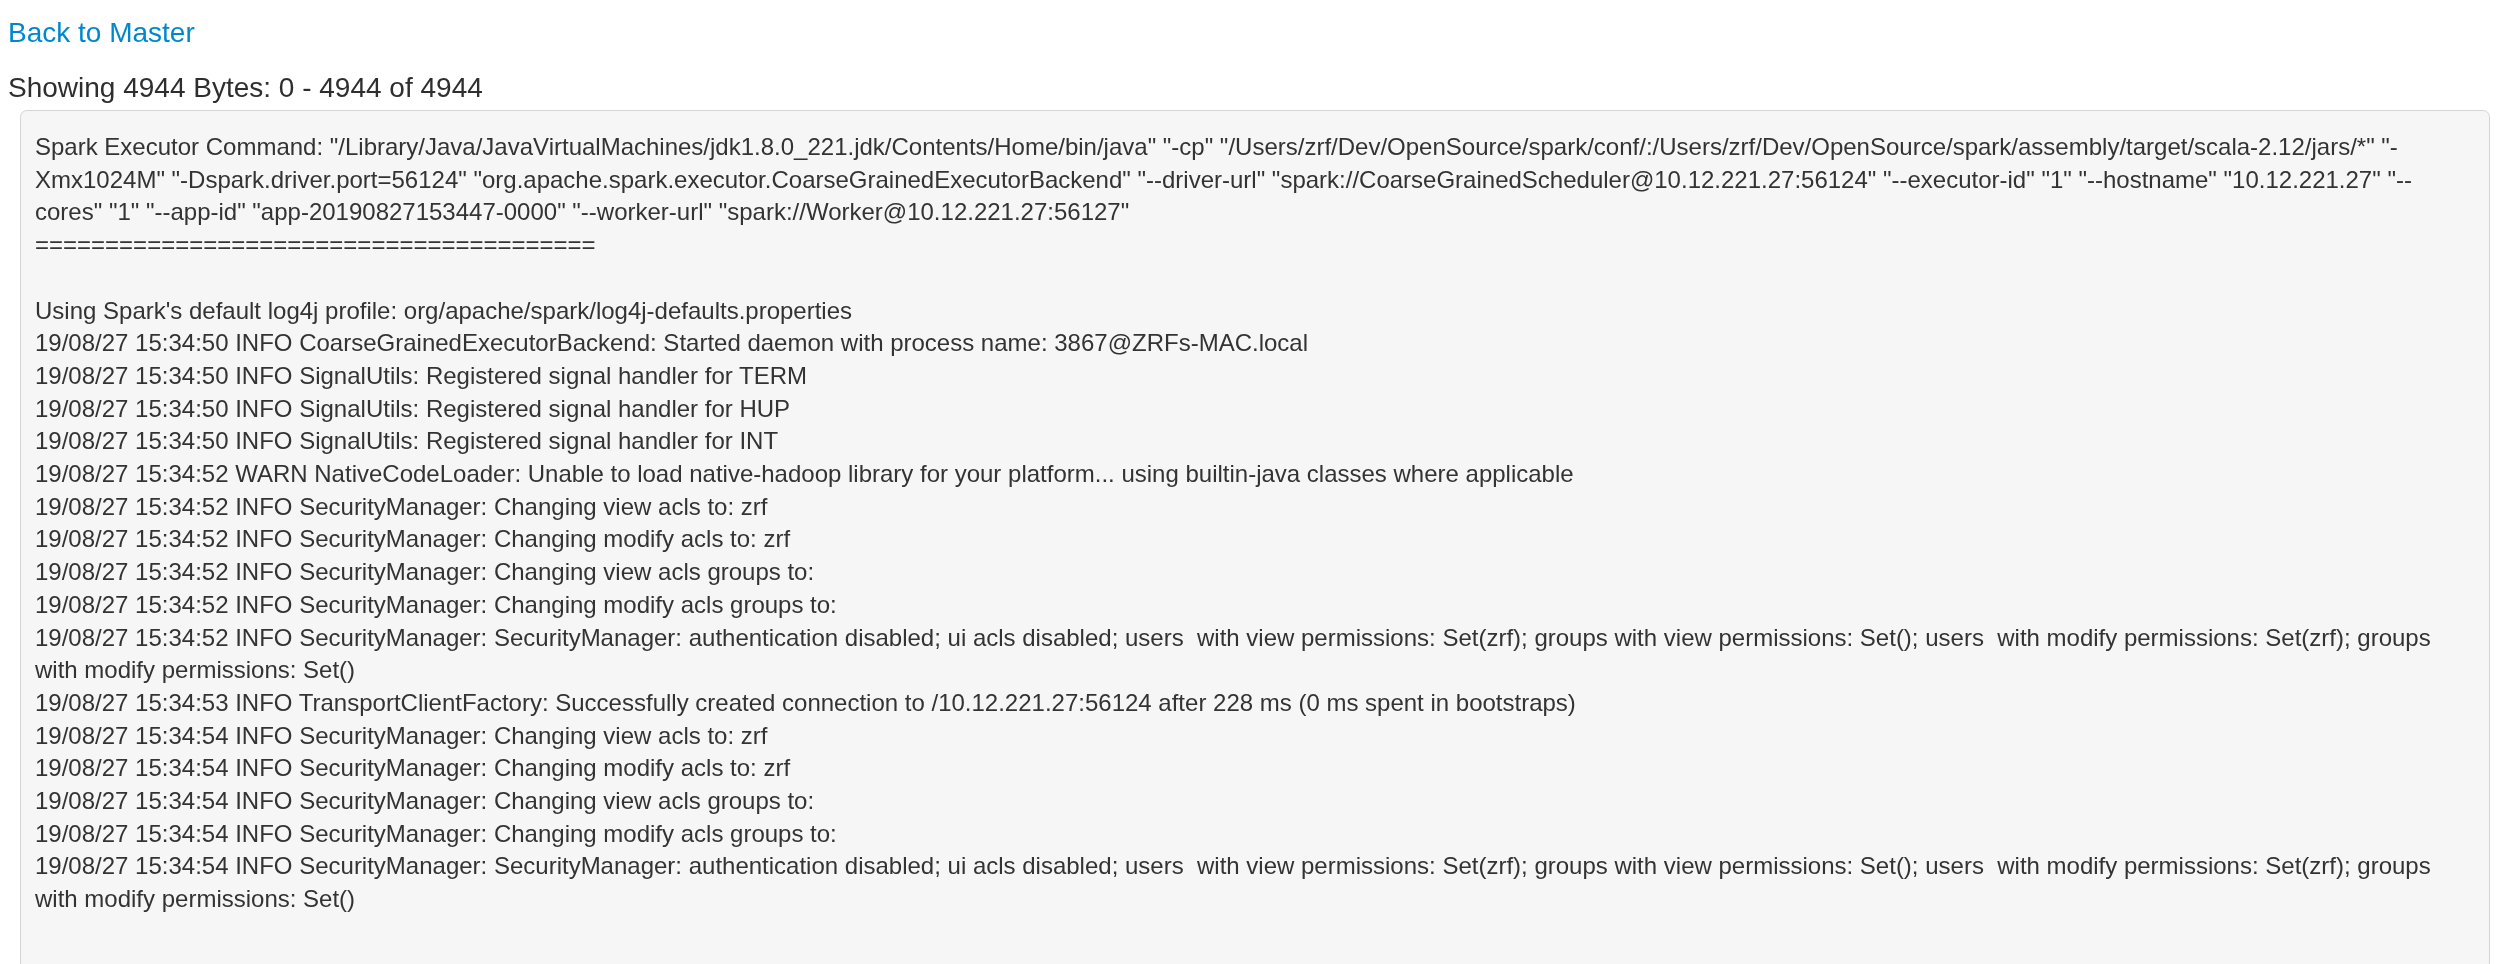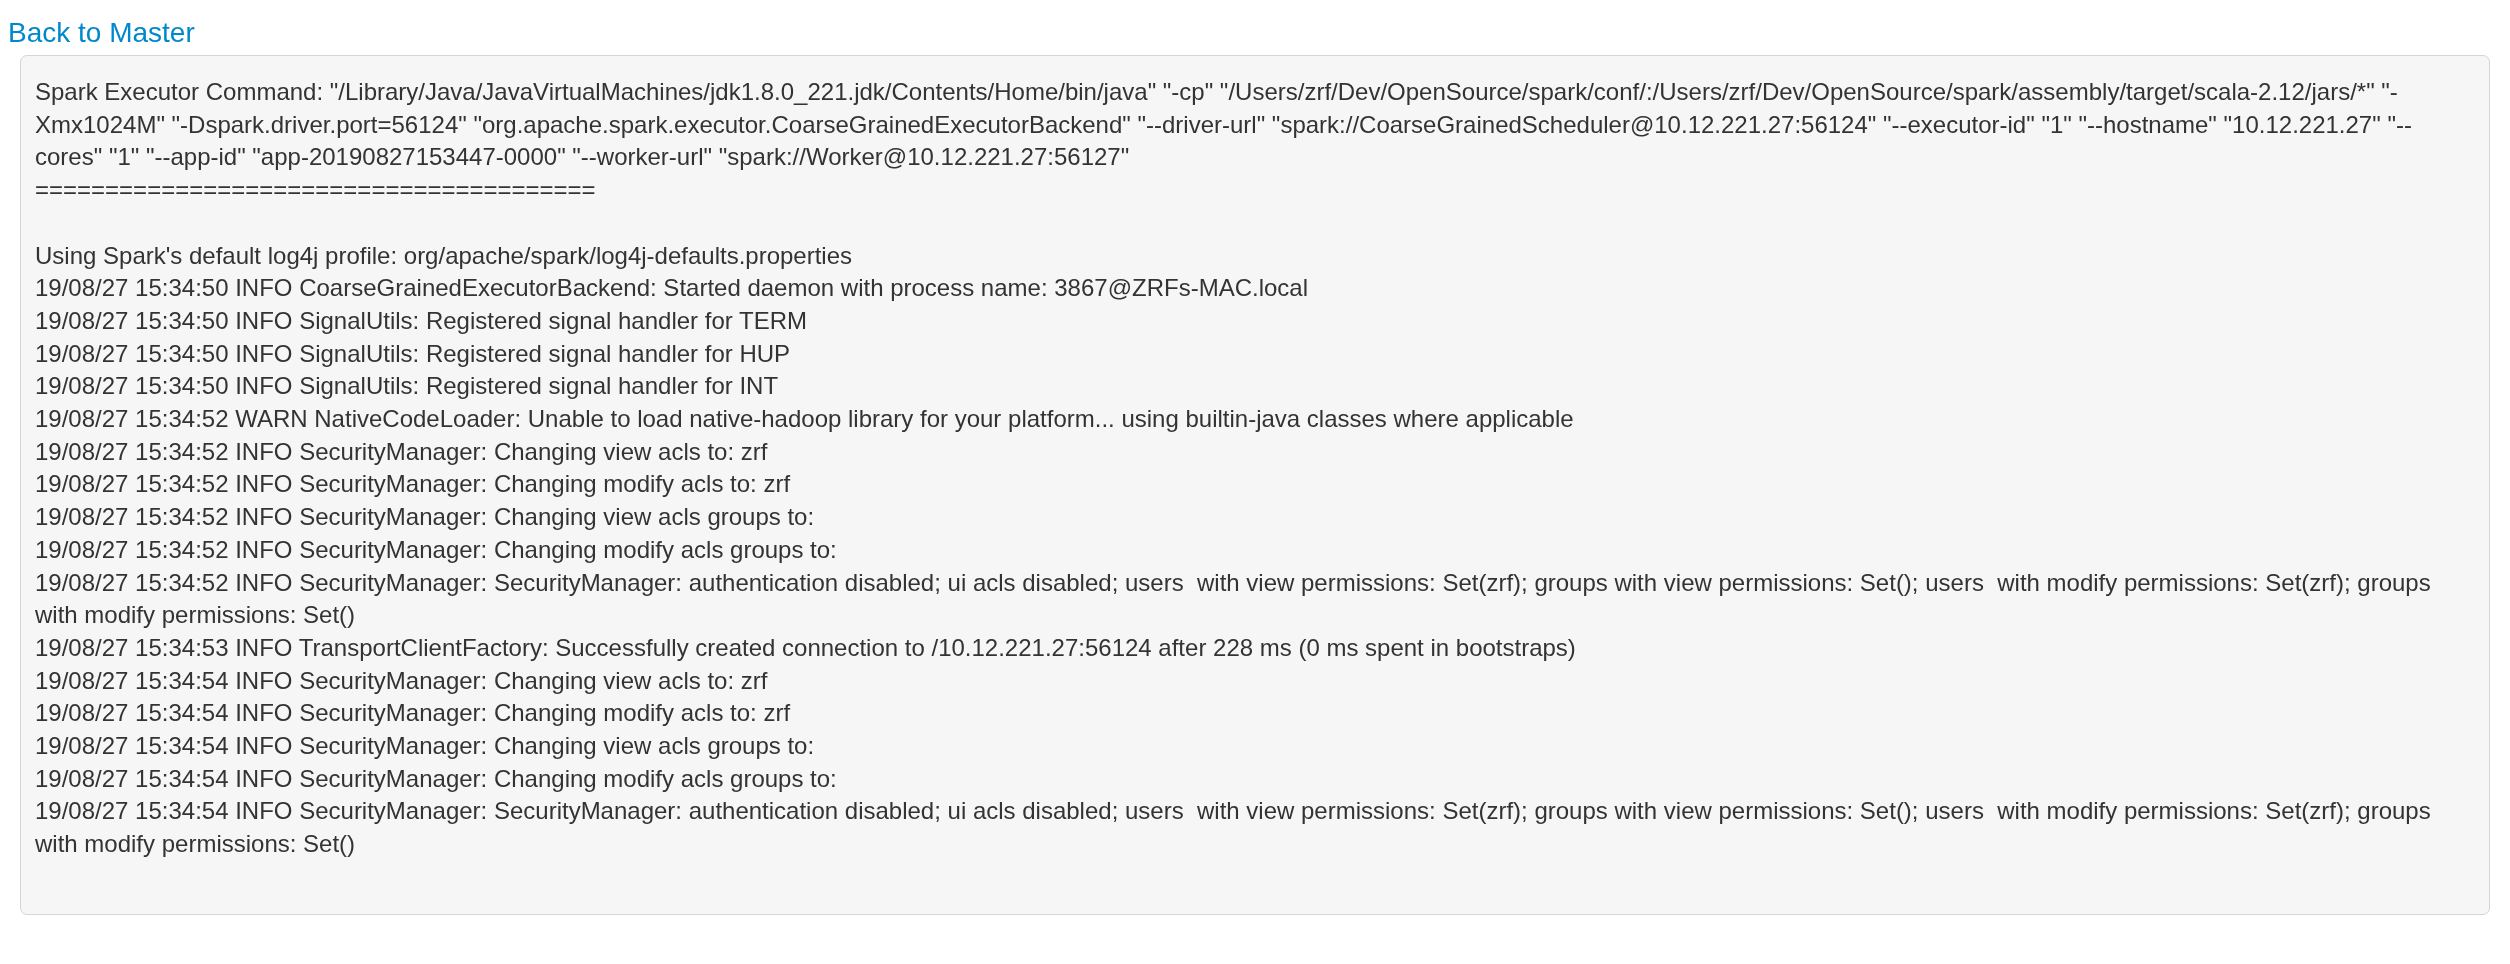--- a/index.html
+++ b/index.html
@@ -63,20 +63,21 @@
     word-wrap: break-word;
   }
 </style>
 </head>
 <body>
 
 <div class="page">
 
   <a href="#" class="back-link">Back to Master</a>
 
+  <div class="byte-range">Showing 4944 Bytes: 0 - 4944 of 4944</div>
 
 
   <div class="log-box">
     <div class="log-text">Spark Executor Command: "/Library/Java/JavaVirtualMachines/jdk1.8.0_221.jdk/Contents/Home/bin/java" "-cp" "/Users/zrf/Dev/OpenSource/spark/conf/:/Users/zrf/Dev/OpenSource/spark/assembly/target/scala-2.12/jars/*" "-Xmx1024M" "-Dspark.driver.port=56124" "org.apache.spark.executor.CoarseGrainedExecutorBackend" "--driver-url" "spark://CoarseGrainedScheduler@10.12.221.27:56124" "--executor-id" "1" "--hostname" "10.12.221.27" "--cores" "1" "--app-id" "app-20190827153447-0000" "--worker-url" "spark://Worker@10.12.221.27:56127"
 ========================================
 
 Using Spark's default log4j profile: org/apache/spark/log4j-defaults.properties
 19/08/27 15:34:50 INFO CoarseGrainedExecutorBackend: Started daemon with process name: 3867@ZRFs-MAC.local
 19/08/27 15:34:50 INFO SignalUtils: Registered signal handler for TERM
 19/08/27 15:34:50 INFO SignalUtils: Registered signal handler for HUP

